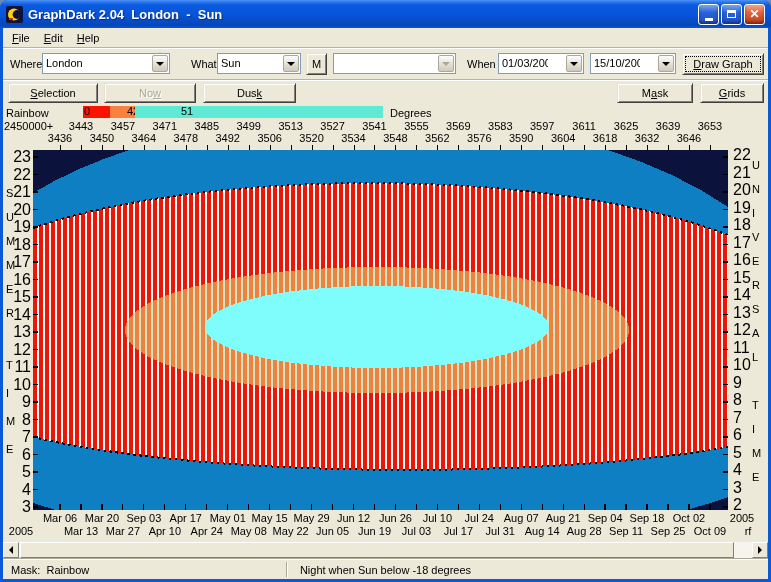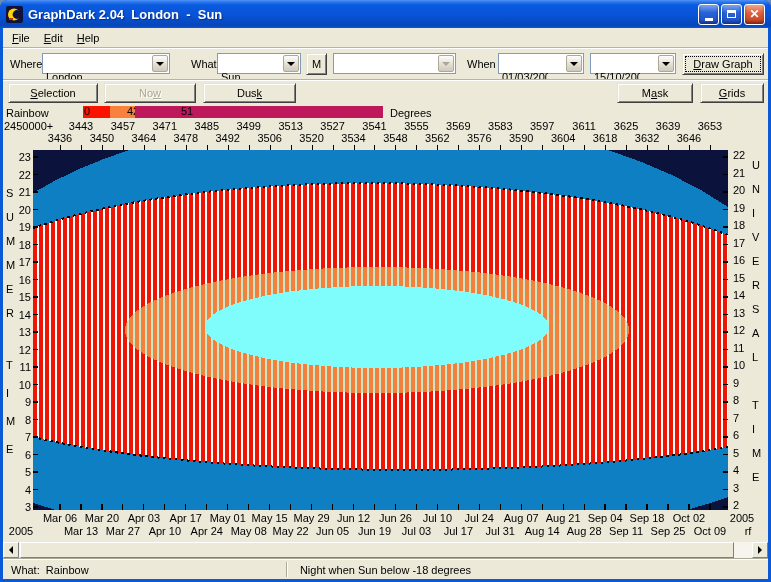--- a/index.html
+++ b/index.html
@@ -42,38 +42,38 @@
     position:absolute;background:#ece9d8;
     border:1px solid;border-color:#e6e2d4 #404040 #404040 #e6e2d4;
     box-shadow:inset 1px 1px 0 #fff,inset -1px -1px 0 #808080;
     font-family:"Liberation Sans",sans-serif;font-size:11px;color:#000;
     display:flex;align-items:center;justify-content:center;padding:0;cursor:default;
   }
   .btn95.disabled{color:#aca899;text-shadow:1px 1px 0 #fff;}
   .btn95.focused{outline:1px dotted #000;outline-offset:-4px;}
   
   .combo{position:absolute;height:21px;background:#fff;border:1px solid #7f9db9;}
-  .combo .val{position:absolute;left:3px;top:3px;right:35px;white-space:nowrap;overflow:hidden;margin-top:14px;}
+  .combo .val{position:absolute;left:3px;top:3px;right:35px;white-space:nowrap;overflow:hidden;}
   .combo .arrow{
     position:absolute;right:1px;top:1px;bottom:1px;width:16px;
     background:linear-gradient(180deg,#fdfdfb,#e1ddd0 60%,#cfcabb);
     border:1px solid #aca899;border-radius:2px;
     display:flex;align-items:center;justify-content:center;
   }
   .tri{width:0;height:0;border-left:4px solid transparent;border-right:4px solid transparent;border-top:4px solid #000;}
   .tri.gray{border-top-color:#aca899;}
   
   .legend-bar{position:absolute;display:flex;}
   .legend-seg{height:12px;position:relative;}
   .legend-num{position:absolute;top:-1px;font-size:11px;}
   
   .axrow{position:absolute;left:0;width:710px;height:13px;}
   .axlbl{position:absolute;white-space:nowrap;transform:translateX(-50%);font-size:11px;}
   .gutter{position:absolute;top:150px;height:360px;}
-  .hourlbl{position:absolute;font-size:11px;line-height:12px;}
+  .hourlbl{position:absolute;font-size:16px;line-height:12px;}
   .axletter{position:absolute;font-size:11px;line-height:12px;}
   .tickstrip{position:absolute;left:0;top:143px;width:771px;height:7px;}
   .tick-v{position:absolute;width:1px;height:5px;background:#000;top:2px;}
   
   .plot{position:absolute;left:33px;top:150px;width:695px;height:360px;}
   
   .scrollbar{position:absolute;left:3px;top:542px;width:765px;height:16px;background:#f6f4ec;}
   .sb-btn{
     position:absolute;top:0;width:16px;height:16px;background:#ece9d8;
     border:1px solid;border-color:#fff #808080 #808080 #fff;
@@ -170,21 +170,21 @@
   <button class="btn95" style="left:700px;top:83px;width:64px;height:20px;"><u>G</u>rids</button>
 
   <span class="lbl" style="left:6px;top:107px;">Rainbow</span>
   <div class="legend-bar" style="left:83px;top:106px;position:absolute;" id="legend-bar">
       <span class="legend-seg" style="width: 27px; background: rgb(250, 20, 0);">
         <span class="legend-num" style="left: 1px;">0</span>
       </span>
       <span class="legend-seg" style="width: 25px; background: rgb(248, 129, 62);">
         <span class="legend-num" style="left: 17px;">42</span>
       </span>
-      <span class="legend-seg" style="width: 248px; background: #be185d;">
+      <span class="legend-seg" style="width: 248px; background: #5eead4;">
         <span class="legend-num" style="left: 46px;">51</span>
       </span>
     </div>
   <span class="lbl" style="left:390px;top:107px;">Degrees</span>
 
   <span class="lbl" style="left:4px;top:120px;">2450000+</span>
   <div class="axrow" style="top:120px;" id="julian-row1">
       <span class="axlbl" style="left: 81px; top: 0px;">3443</span>
       <span class="axlbl" style="left: 122.93px; top: 0px;">3457</span>
       <span class="axlbl" style="left: 164.86px; top: 0px;">3471</span>
@@ -420,21 +420,21 @@
       <span class="axletter" style="left: 21px; top: 201px;">L</span>
       <span class="axletter" style="left: 21px; top: 249px;">T</span>
       <span class="axletter" style="left: 21px; top: 273px;">I</span>
       <span class="axletter" style="left: 21px; top: 297px;">M</span>
       <span class="axletter" style="left: 21px; top: 321px;">E</span>
     </div>
 
   <div class="axrow" style="top:512px;" id="x-row1">
       <span class="axlbl" style="left: 60px; top: 0px;">Mar 06</span>
       <span class="axlbl" style="left: 101.93px; top: 0px;">Mar 20</span>
-      <span class="axlbl" style="left: 143.86px; top: 0px;">Apr 03</span>
+      <span class="axlbl" style="left: 143.86px; top: 0px;">Sep 03</span>
       <span class="axlbl" style="left: 185.79px; top: 0px;">Apr 17</span>
       <span class="axlbl" style="left: 227.72px; top: 0px;">May 01</span>
       <span class="axlbl" style="left: 269.65px; top: 0px;">May 15</span>
       <span class="axlbl" style="left: 311.58px; top: 0px;">May 29</span>
       <span class="axlbl" style="left: 353.51px; top: 0px;">Jun 12</span>
       <span class="axlbl" style="left: 395.44px; top: 0px;">Jun 26</span>
       <span class="axlbl" style="left: 437.37px; top: 0px;">Jul 10</span>
       <span class="axlbl" style="left: 479.3px; top: 0px;">Jul 24</span>
       <span class="axlbl" style="left: 521.23px; top: 0px;">Aug 07</span>
       <span class="axlbl" style="left: 563.16px; top: 0px;">Aug 21</span>
@@ -468,18 +468,18 @@
     <div class="sb-btn" style="left:0;">
         <span class="arr-l"></span>
       </div>
     <div class="sb-thumb" style="left:17px;width:714px;"></div>
     <div class="sb-btn" style="right:0;">
         <span class="arr-r"></span>
       </div>
   </div>
 
   <div class="statusbar">
-    <span class="status-left">What:  Rainbow</span>
+    <span class="status-left">Mask:  Rainbow</span>
     <span class="status-div"></span>
     <span class="status-center">Night when Sun below -18 degrees</span>
   </div>
 
 </div>
 
 </body></html>

